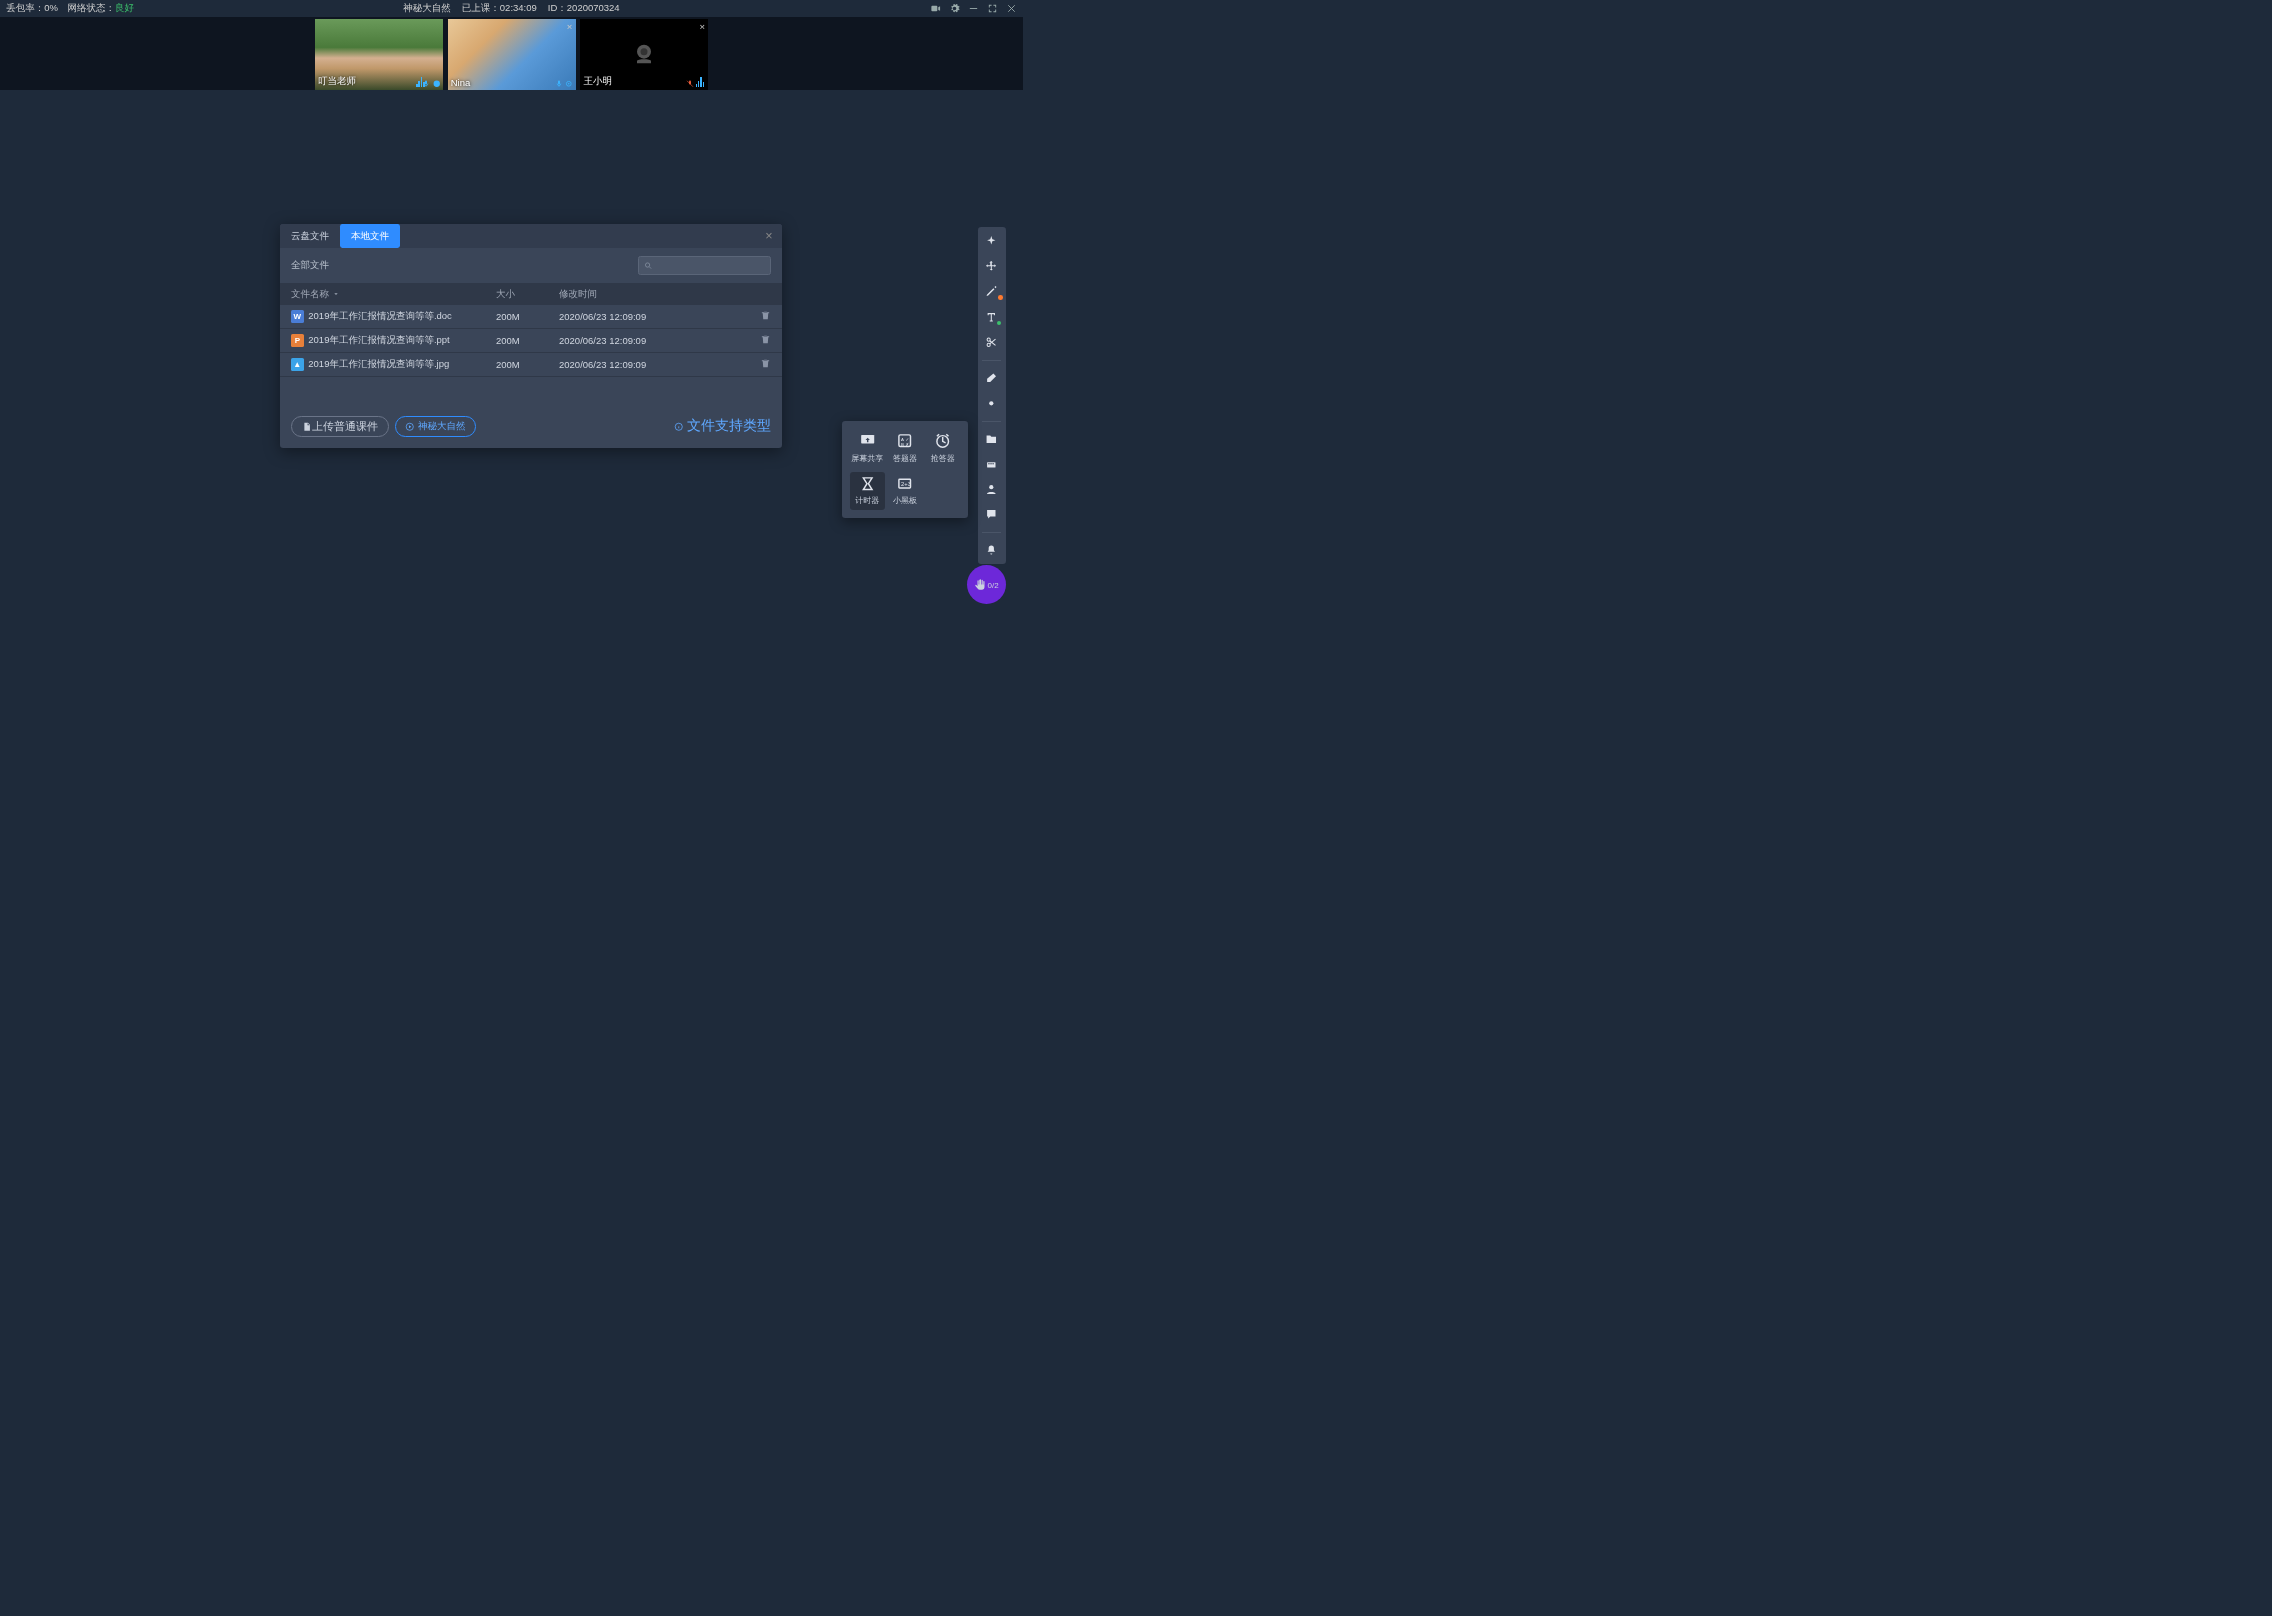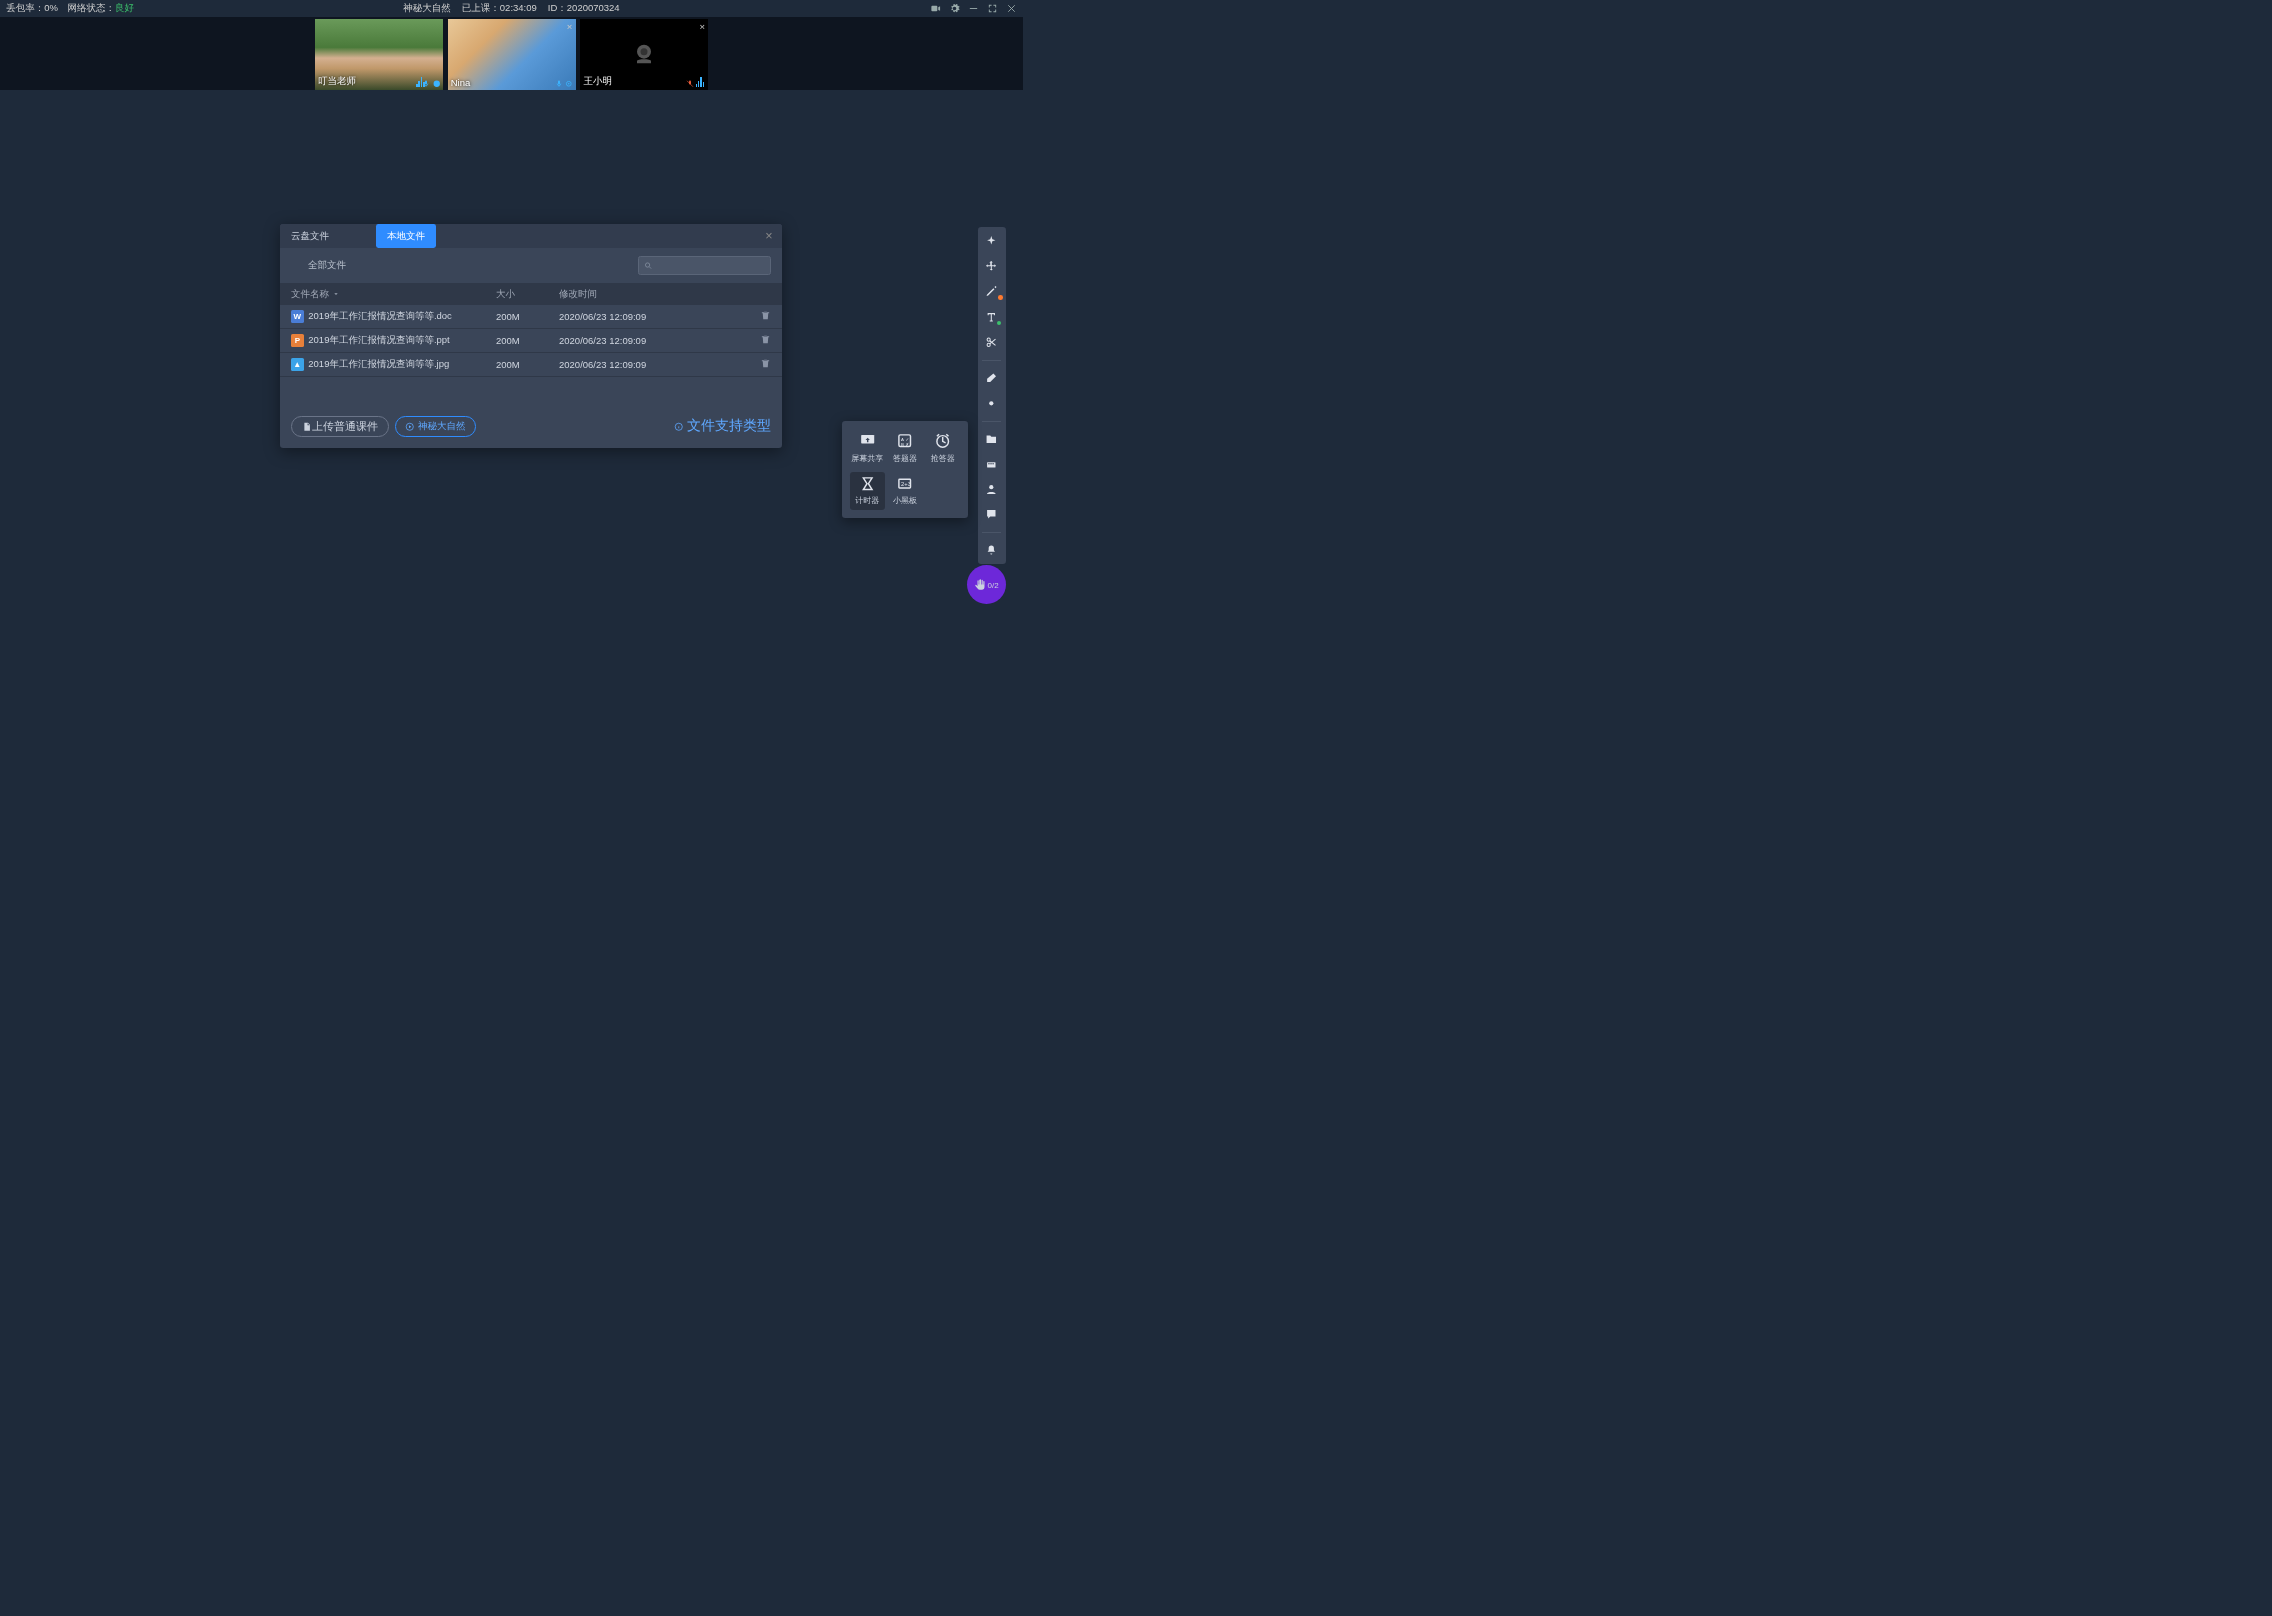--- a/index.html
+++ b/index.html
@@ -22,23 +22,23 @@
 .video-tile .bars span { width: 1.6px; background: #3bb4ff; display: block; }
 .video-tile .cam-icon { position: absolute; right: 1.6px; bottom: 1.6px; width: 9.5px; height: 9.5px; fill: #3bb4ff; }
 .video-tile .mic-icon { position: absolute; right: 12.6px; bottom: 1.6px; width: 8px; height: 9.5px; fill: #3bb4ff; }
 .tile-off { background: #000; display: flex; align-items: center; justify-content: center; }
 .tile-off svg.camoff { width: 28px; height: 28px; fill: #555; }
 
 
 .dialog { position: absolute; top: 224px; left: 280px; width: 502px; background: #3a4558; border-radius: 3.2px; overflow: hidden; box-shadow: 0 3.2px 16px rgba(0,0,0,0.4); }
 .dialog-tabs { display: flex; align-items: center; height: 24px; background: #323c4e; }
 .dtab { padding: 0 11px; height: 24px; line-height: 24px; font-size: 9.5px; color: #cbd2de; cursor: pointer; }
-.dtab.active { background: #2f8cff; color: #fff; border-radius: 2.4px; margin-left: 36px; }
+.dtab.active { background: #2f8cff; color: #fff; border-radius: 2.4px; }
 .dialog-close { margin-left: auto; padding: 0 9.5px; color: #888; font-size: 12.6px; cursor: pointer; }
-.dialog-sub { display: flex; align-items: center; padding: 8px 11px; gap: 27px; margin-left: 17px; }
+.dialog-sub { display: flex; align-items: center; padding: 8px 11px; gap: 27px; }
 .dialog-sub .allfiles { font-size: 9.5px; color: #b8c0cc; }
 .searchbox { margin-left: auto; width: 133px; height: 19px; background: #4a5568; border: 0.8px solid #5a6578; border-radius: 2.4px; display: flex; align-items: center; padding: 0 4.7px; }
 .searchbox svg { width: 9.5px; height: 9.5px; fill: #8a94a6; }
 .searchbox input { background: transparent; border: none; outline: none; color: #fff; font-size: 9.5px; margin-left: 3.2px; width: 100%; }
 
 .filehdr { display: flex; align-items: center; height: 22px; background: #2f3848; font-size: 9.5px; color: #a0a8b6; padding: 0 11px; }
 .filehdr .c1 { flex: 0 0 205px; display: flex; align-items: center; gap: 3.2px; }
 .filehdr .c2 { flex: 0 0 63px; }
 .filehdr .c3 { flex: 1; }
 .filehdr svg { width: 8px; height: 8px; fill: #a0a8b6; }

